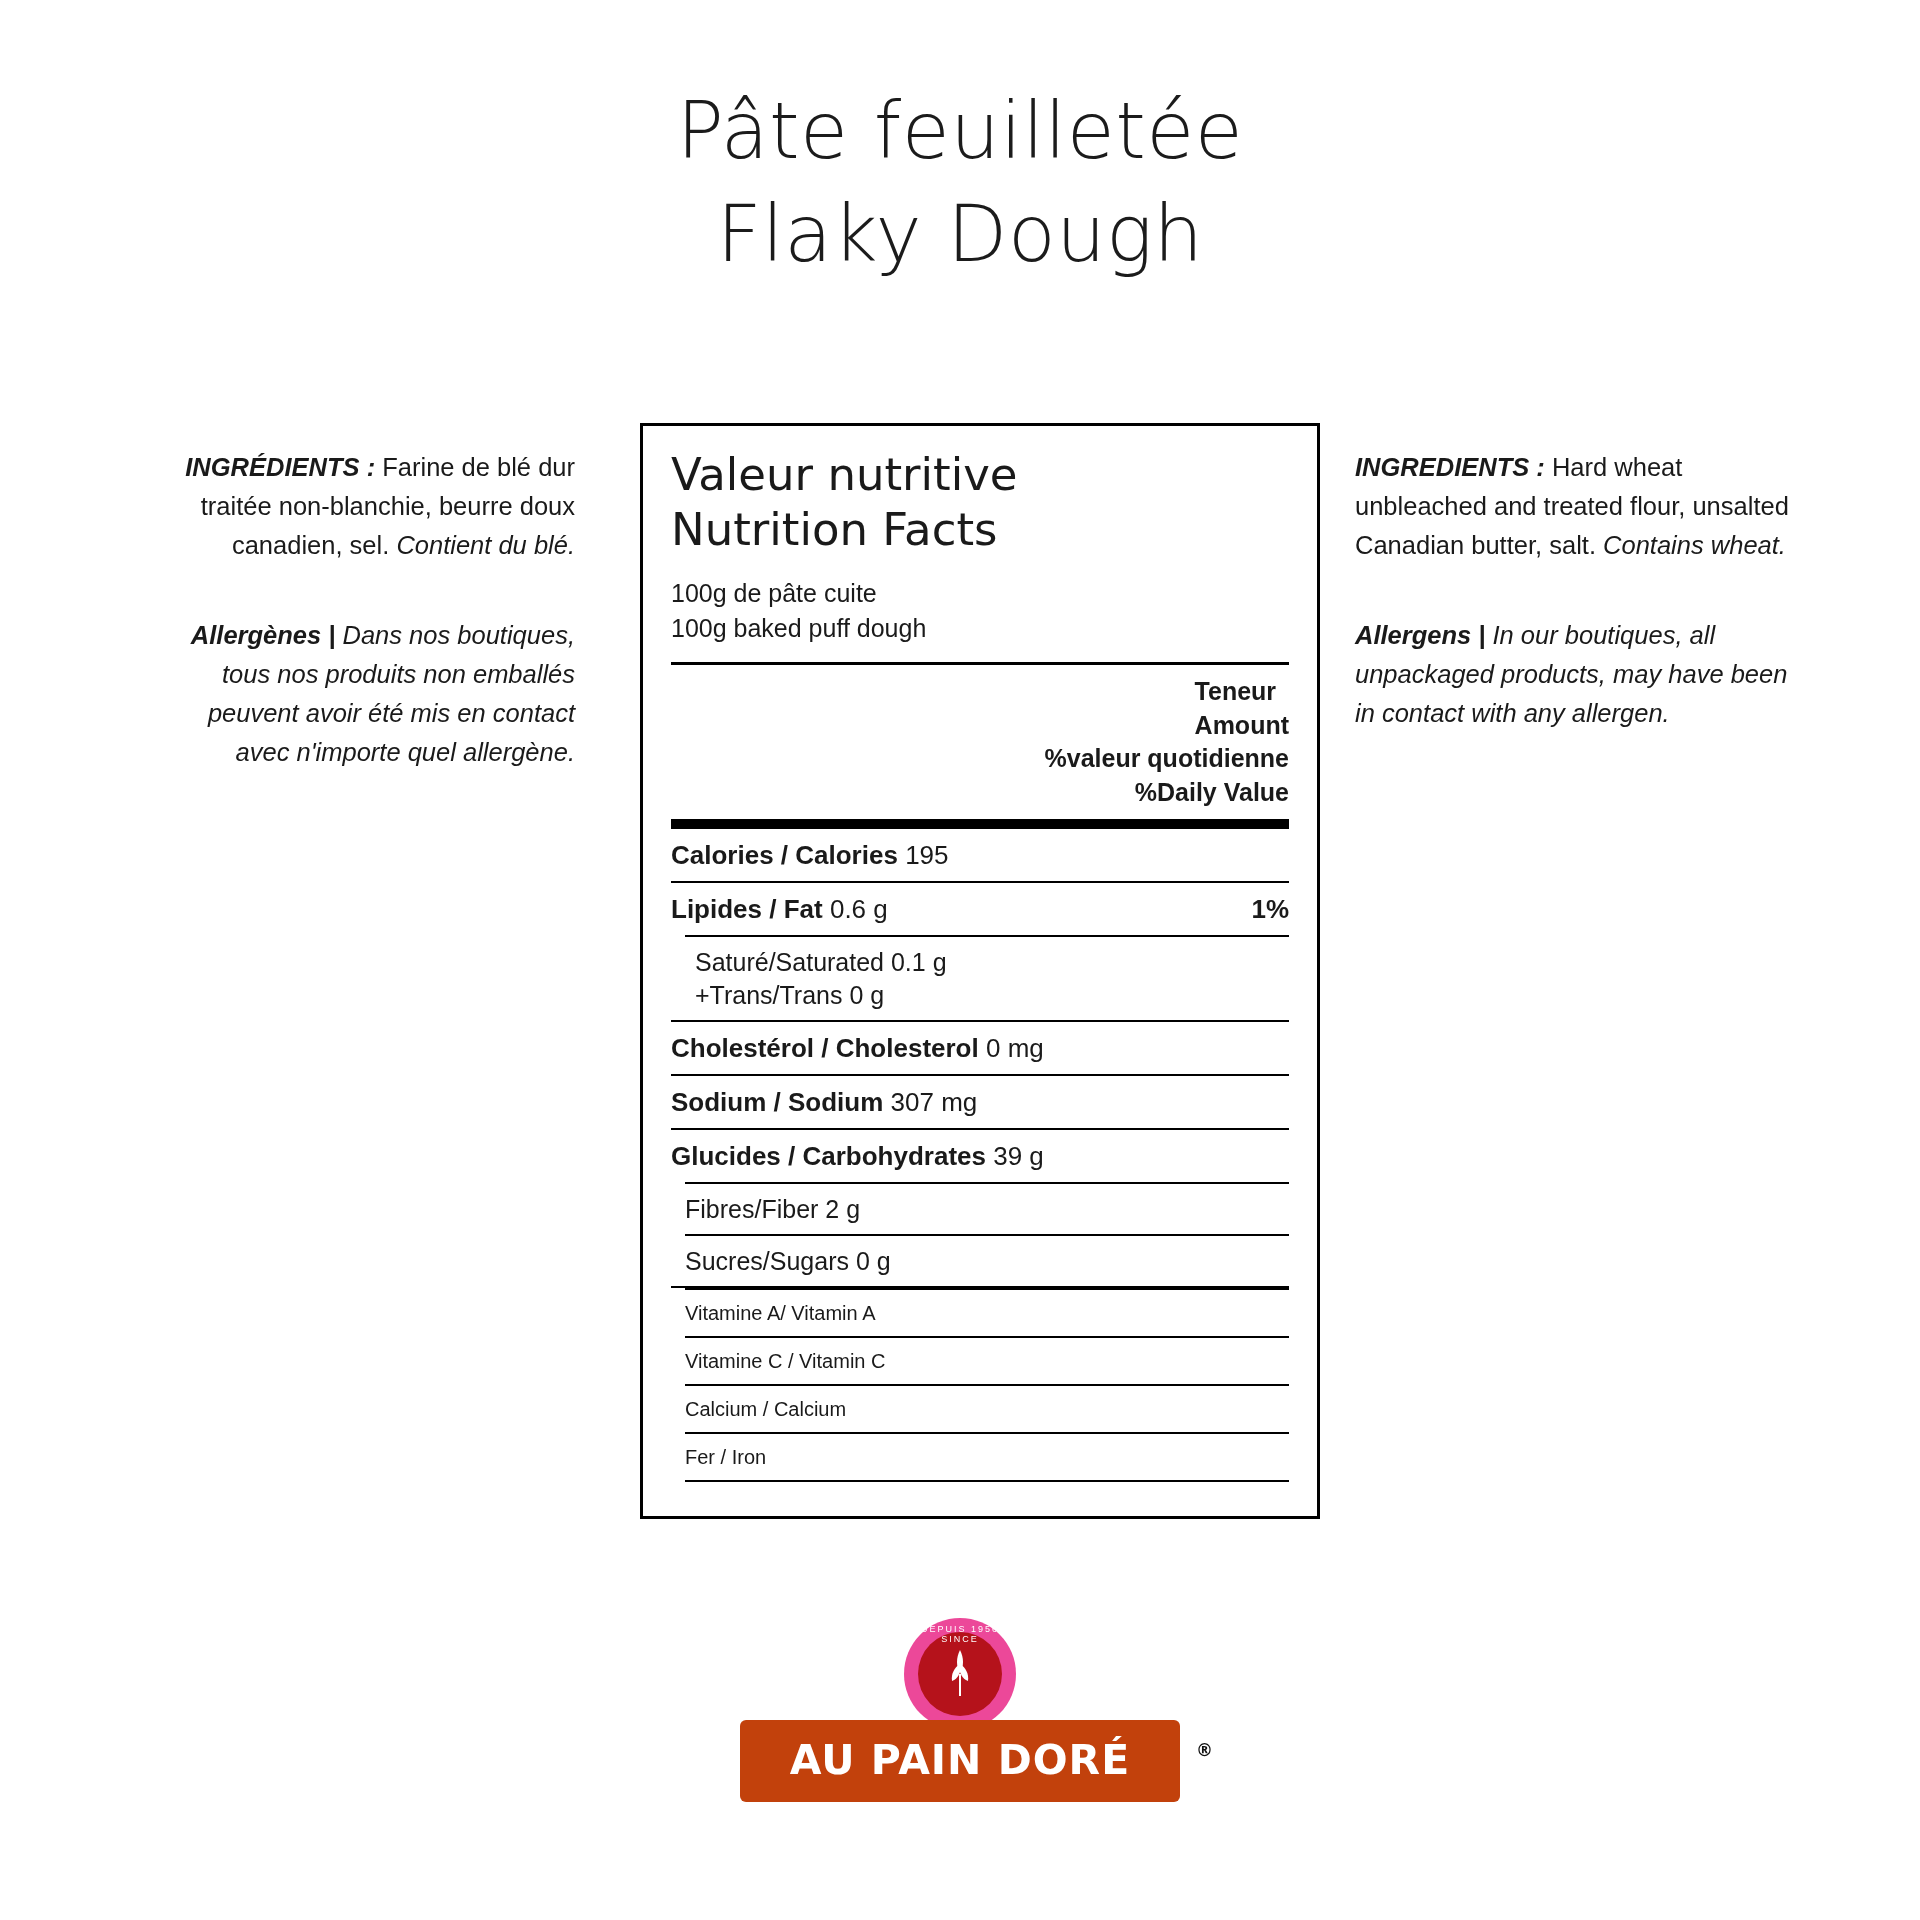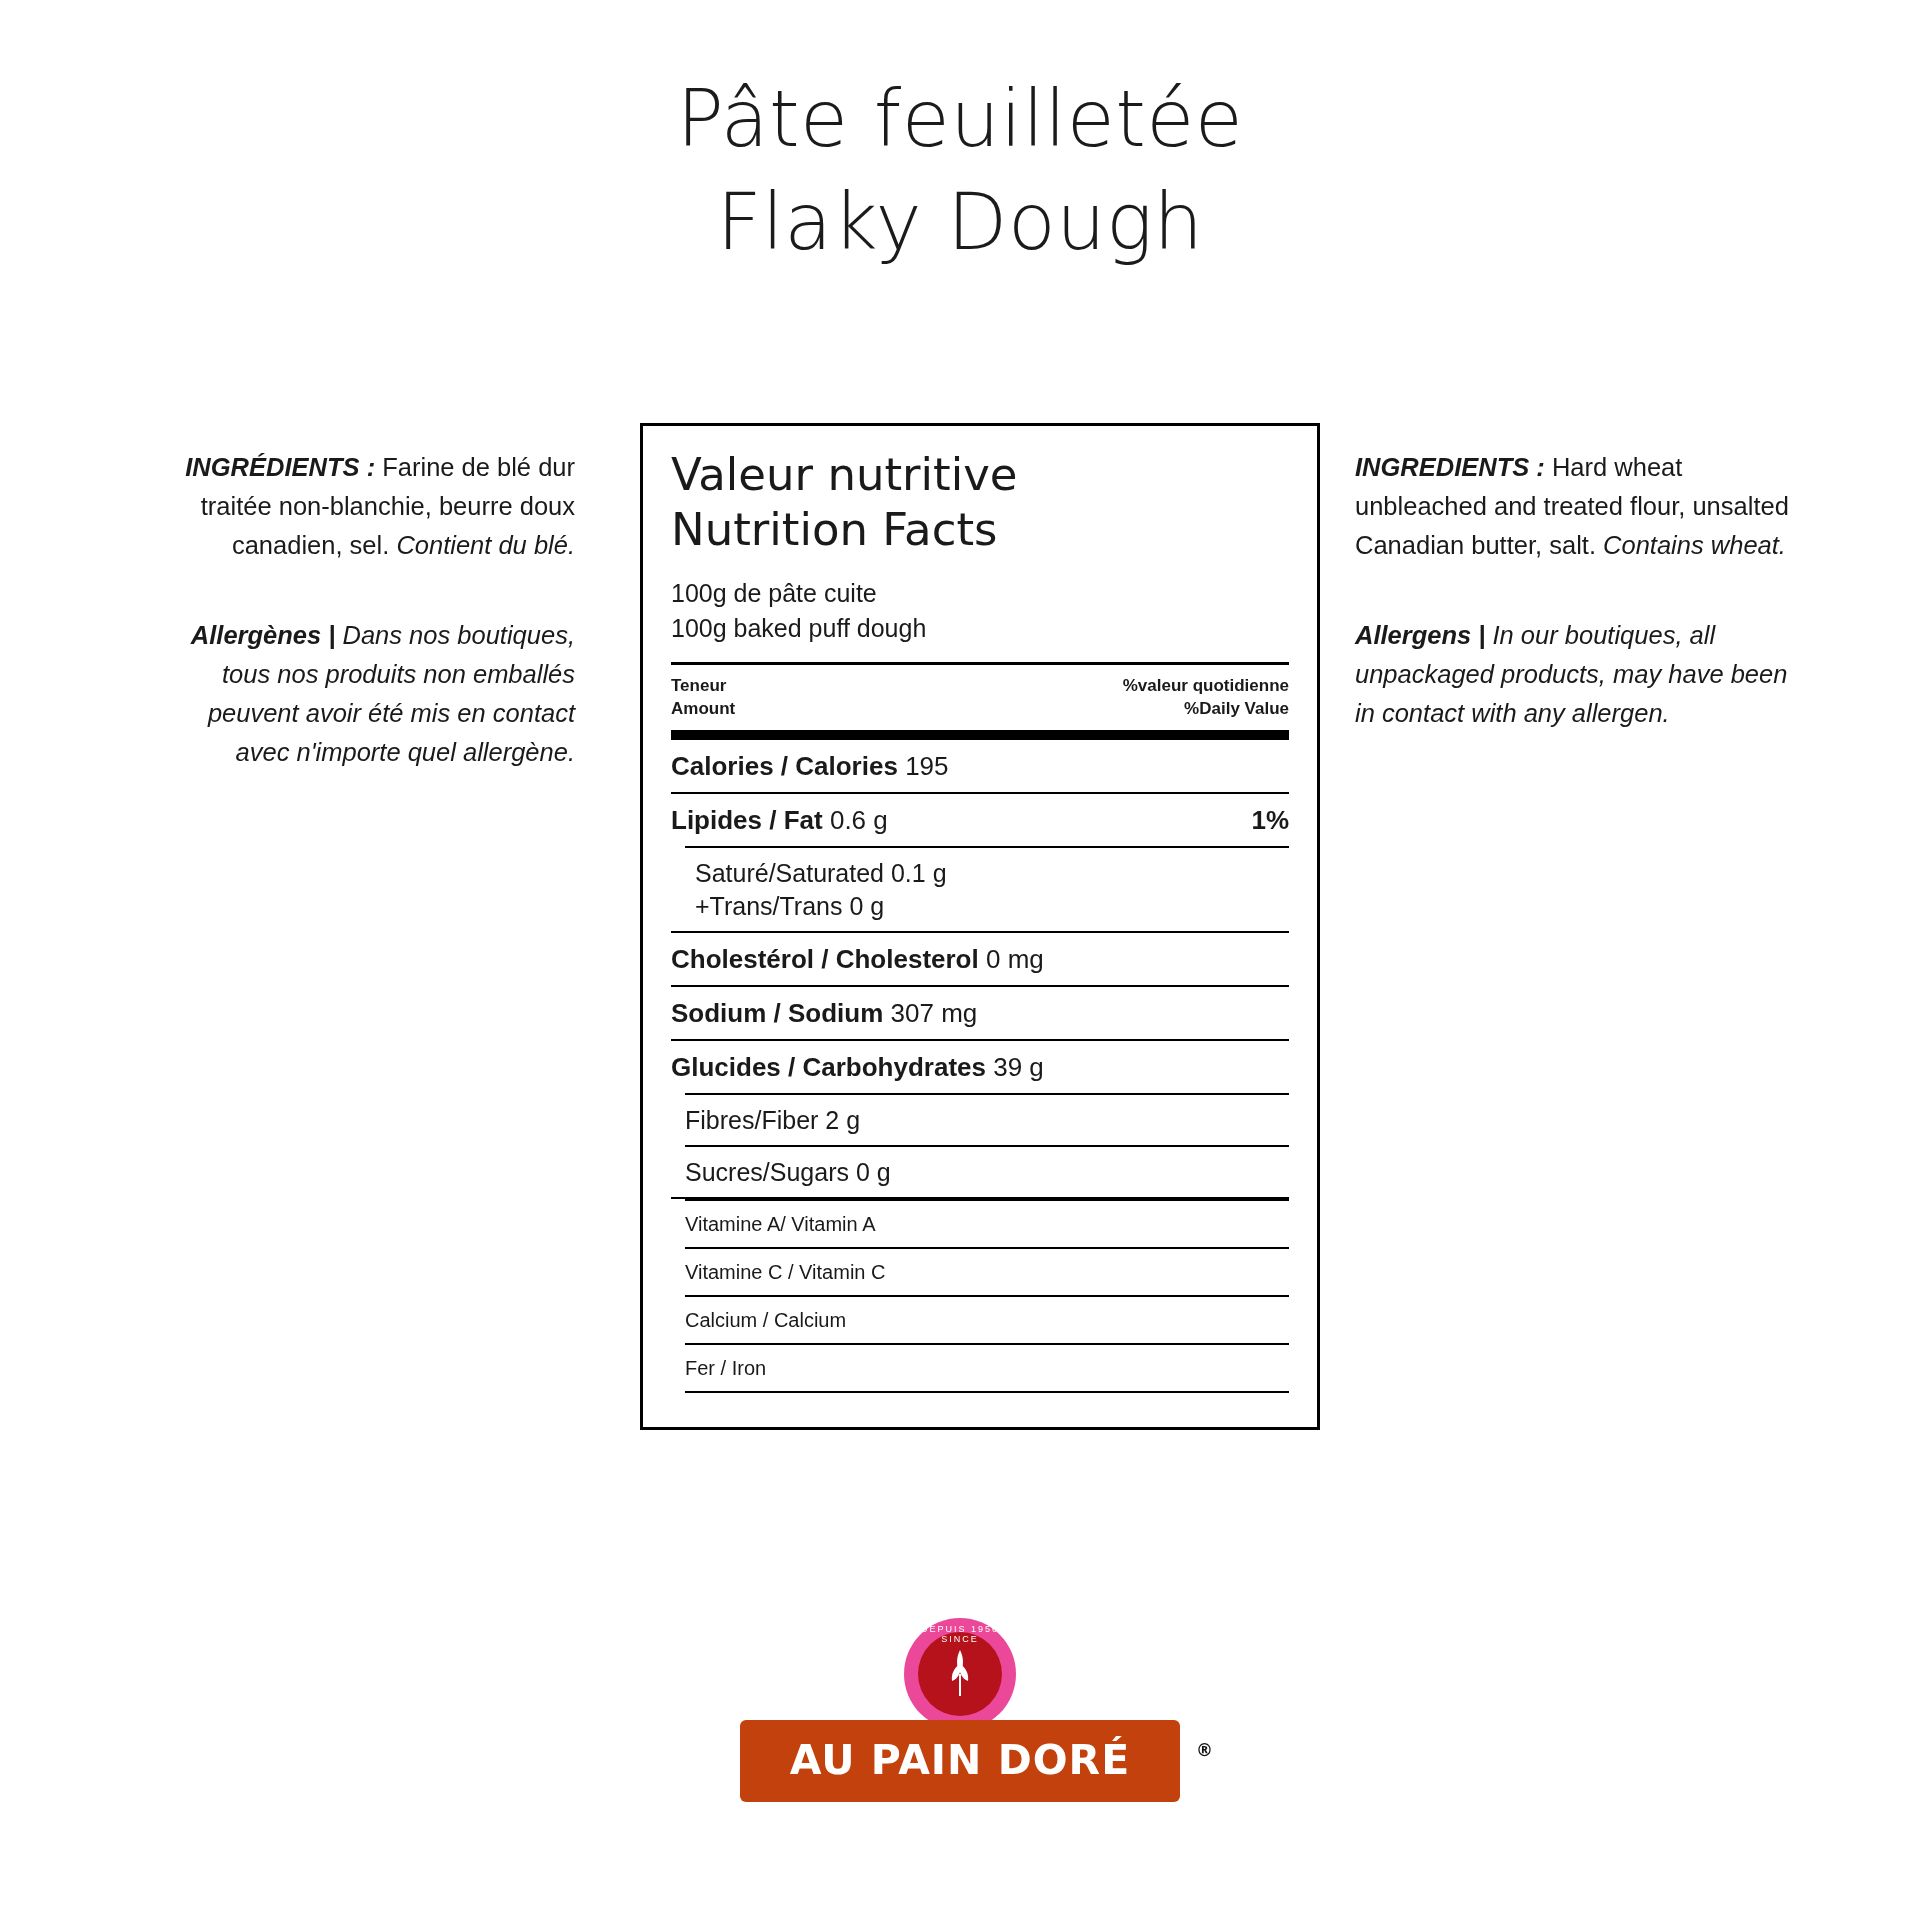--- a/index.html
+++ b/index.html
@@ -15,21 +15,21 @@
   .page {
     position: relative;
     width: 1920px;
     height: 1920px;
     overflow: hidden;
   }
 
   
   .title-block {
     position: absolute;
-    top: 68px;
+    top: 80px;
     left: 0;
     width: 1920px;
     text-align: center;
   }
   .title-line {
     font-family: "DejaVu Sans", sans-serif;
     font-weight: 300;
     font-size: 78px;
     line-height: 1.32;
     letter-spacing: 0.5px;
@@ -83,25 +83,26 @@
     font-size: 25px;
     line-height: 1.4;
   }
   .rule-thin { border-top: 2px solid #000; }
   .rule-med  { border-top: 3px solid #000; }
   .rule-thick{ border-top: 10px solid #000; }
 
   .nf-head {
     display: flex;
     justify-content: space-between;
-    align-items: center;
+    align-items: flex-end;
     padding: 10px 0 9px 0;
-    font-size: 17px;
+    font-size: 25px;
     font-weight: bold;
     line-height: 1.35;
+    flex-direction: column;
   }
   .nf-head .rgt { text-align: right; }
 
   .row {
     display: flex;
     justify-content: space-between;
     align-items: baseline;
     padding: 11px 0 10px 0;
     font-size: 26px;
   }

